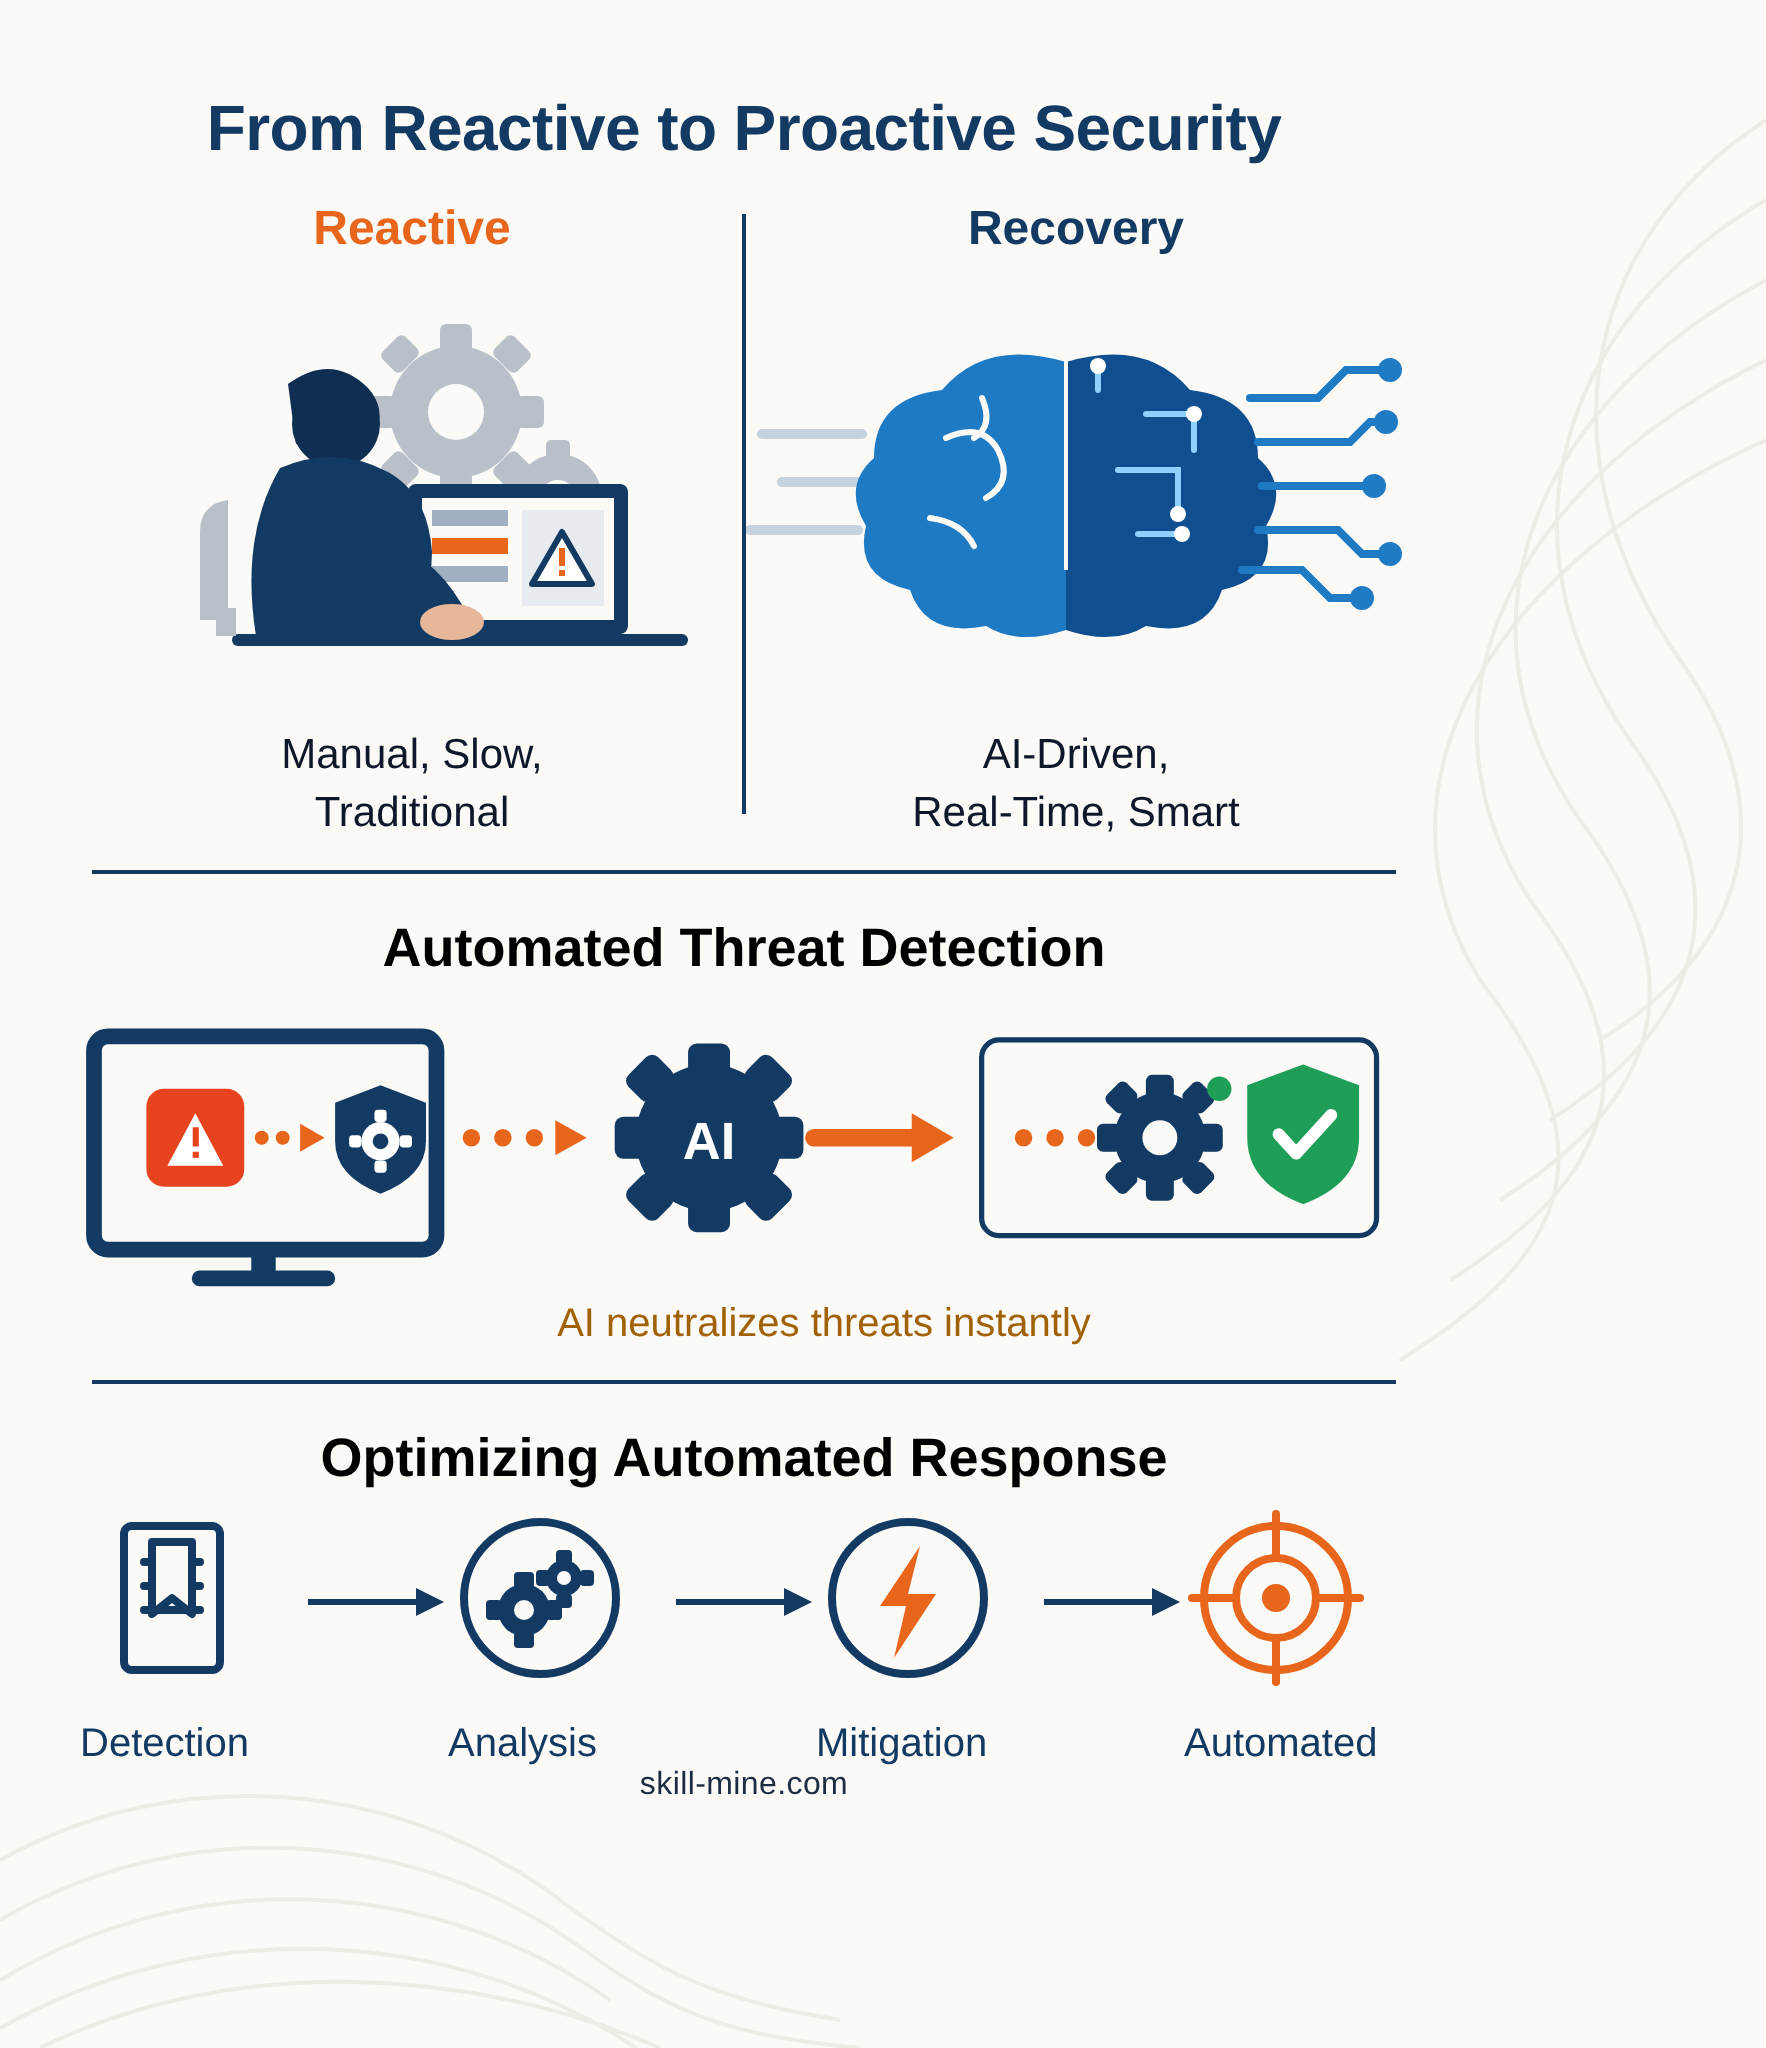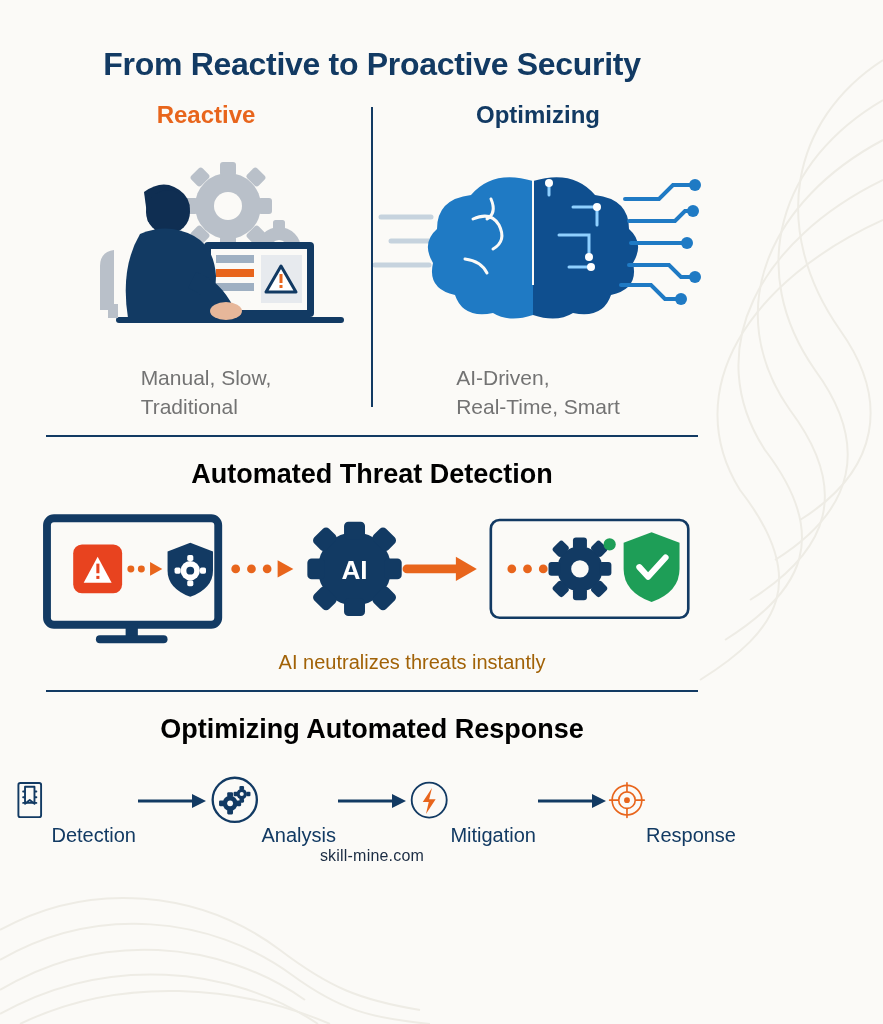--- a/index.html
+++ b/index.html
@@ -74,21 +74,22 @@
   .col-head.proactive { color: #123a63; }
   .art {
     flex: 1;
     display: flex;
     align-items: center;
     justify-content: center;
   }
   .col-caption {
     font-size: 21px;
     line-height: 1.35;
-    color: #737373;
+    text-align: center;
+    color: #0f172a;
     margin-top: 8px;
   }
 
   
   .divider-h {
     height: 2px;
     background: #123a63;
     margin: 14px 6px 0 6px;
   }
 
@@ -118,22 +119,22 @@
   .steps {
     display: flex;
     align-items: flex-start;
     justify-content: center;
     gap: 0px;
     margin-top: 6px;
   }
   .step {
     width: 128px;
     display: flex;
-    flex-direction: row;
-    align-items: flex-end;
+    flex-direction: column;
+    align-items: flex-start;
   }
   .step-label {
     margin-top: 14px;
     font-size: 20px;
     color: #123a63;
     text-align: center;
   }
   .step-arrow {
     width: 72px;
     display: flex;
@@ -233,21 +234,21 @@
           </g>
         </svg>
       </div>
       <div class="col-caption">
         <div>Manual, Slow,</div>
         <div>Traditional</div>
       </div>
     </div>
 
     <div class="compare-col">
-      <div class="col-head proactive">Optimizing</div>
+      <div class="col-head proactive">Recovery</div>
       <div class="art">
         <svg width="330" height="180" viewBox="0 0 330 180">
 
           <g stroke="#c6d3de" stroke-width="5" stroke-linecap="round">
             <line x1="8" y1="58" x2="58" y2="58"></line>
             <line x1="18" y1="82" x2="62" y2="82"></line>
             <line x1="2" y1="106" x2="56" y2="106"></line>
           </g>
 
           <g>
@@ -463,18 +464,18 @@
         <circle cx="46" cy="44" r="36" fill="none" stroke="#e8651c" stroke-width="4"></circle>
         <circle cx="46" cy="44" r="20" fill="none" stroke="#e8651c" stroke-width="4"></circle>
         <circle cx="46" cy="44" r="7" fill="#e8651c"></circle>
         <g stroke="#e8651c" stroke-width="4" stroke-linecap="round">
           <line x1="46" y1="2" x2="46" y2="22"></line>
           <line x1="46" y1="66" x2="46" y2="86"></line>
           <line x1="4" y1="44" x2="24" y2="44"></line>
           <line x1="68" y1="44" x2="88" y2="44"></line>
         </g>
       </svg>
-      <div class="step-label">Response</div>
+      <div class="step-label">Automated</div>
     </div>
   </div>
 
   <div class="footer">skill-mine.com</div>
 </div>
 
 </body></html>

